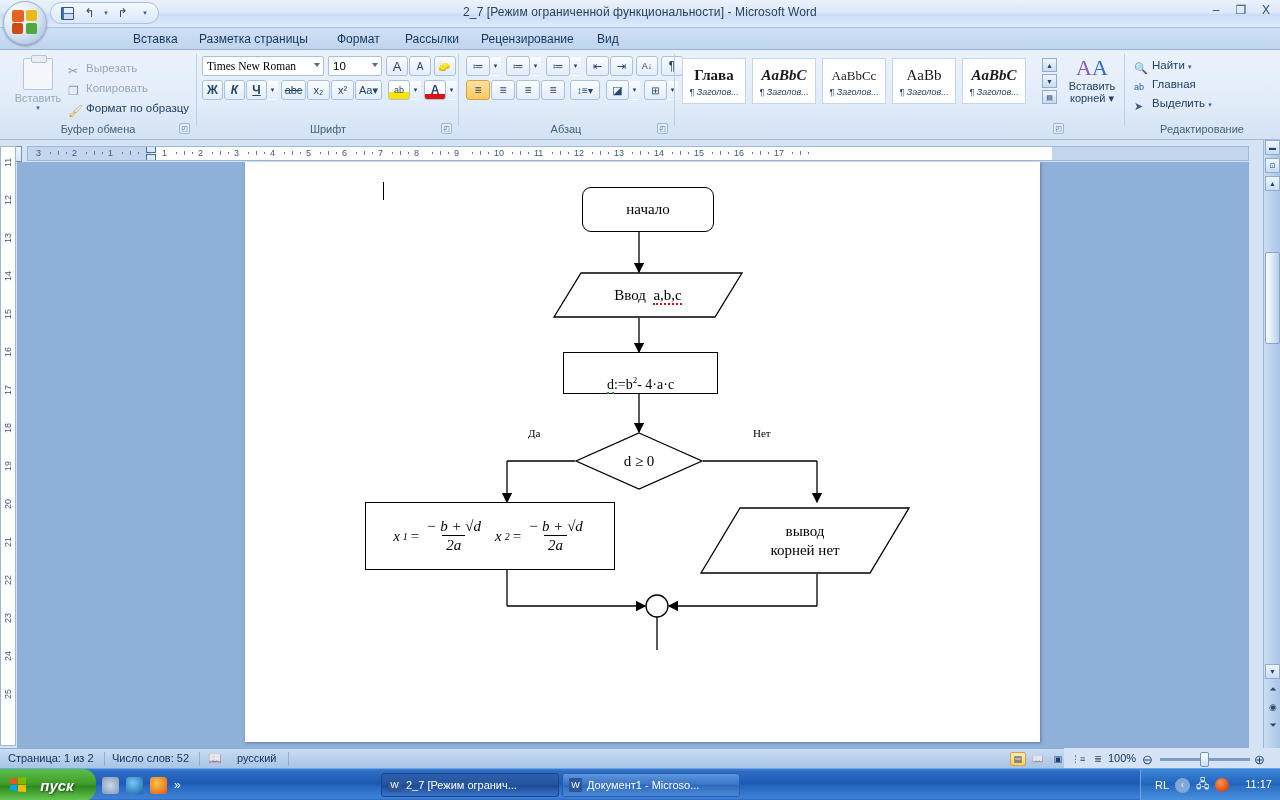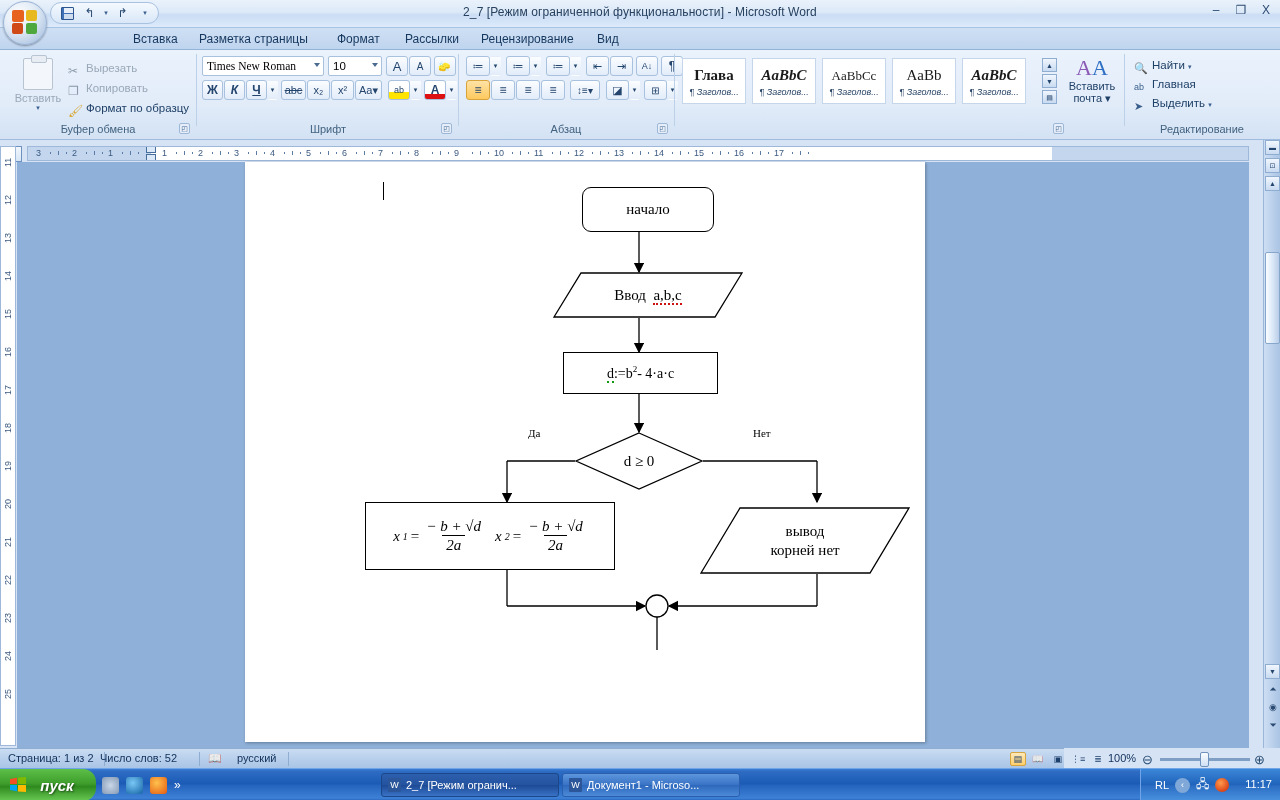--- a/index.html
+++ b/index.html
@@ -153,32 +153,32 @@
     border:1px solid #6d92bd;background:linear-gradient(to bottom,#f2f7fd,#d7e6f7);
     font-size:10px;color:#204060;text-align:center;line-height:14px;font-weight:bold;
   }
 
   
   .docarea{
     position:absolute; left:17px; top:162px; width:1232px; height:586px;
     background:#8fb0d8;
   }
   .page{
-    position:absolute; left:228px; top:0px; width:680px; height:580px;
+    position:absolute; left:228px; top:0px; width:795px; height:580px;
     background:#fff; box-shadow:1px 1px 3px rgba(0,0,0,.3);
   }
   .caret{position:absolute;left:138px;top:20px;width:1px;height:18px;background:#000;}
 
   
   .fc{position:absolute;left:0;top:0;width:795px;height:580px;}
   .node{position:absolute;background:#fff;border:1px solid #000;
         display:flex;align-items:center;justify-content:center;text-align:center;
         font-family:"Liberation Serif", serif; color:#000;}
   .term{border-radius:9px;font-size:15px;}
-  .proc{font-size:14px;}
+  .proc{font-size:14px;align-items:flex-end;}
   .para{position:absolute;font-family:"Liberation Serif", serif;color:#000;
         display:flex;align-items:center;justify-content:center;text-align:center;font-size:15px;}
   .lbl{position:absolute;font-family:"Liberation Serif", serif;font-size:11px;color:#000;}
   .squig{border-bottom:2px dotted #cc1111; padding-bottom:0px;}
   .squig-g{border-bottom:2px dotted #119911;}
 
   
   .fbox{
     position:absolute;border:1px solid #000;background:#fff;
     display:flex;align-items:center;justify-content:center;gap:10px;
@@ -471,21 +471,21 @@
         </div>
       </div>
       <div style="position:absolute;left:364px;top:6px;width:13px;height:46px;display:flex;flex-direction:column;justify-content:space-between">
         <div class="sb-btn" style="position:relative;left:0;height:14px">▲</div>
         <div class="sb-btn" style="position:relative;left:0;height:14px">▼</div>
         <div class="sb-btn" style="position:relative;left:0;height:14px">▤</div>
       </div>
       <div style="position:absolute;left:386px;top:4px;width:56px;text-align:center;color:#1e3f66">
         <div style="font-size:22px;color:#8a5ab5;line-height:24px;font-family:'Liberation Serif',serif">A<span style="color:#2e6fc4">A</span></div>
         <div style="font-size:11px">Вставить</div>
-        <div style="font-size:11px">почта ▾</div>
+        <div style="font-size:11px">корней ▾</div>
       </div>
       <div class="dialog-launcher" style="right:58px">◰</div>
     </div>
     <div class="grp-sep" style="left:1124px"></div>
 
     <div class="grp" style="left:1128px;width:148px">
       <div class="clip-item enabled" style="left:4px;top:3px">
         <span class="clip-ico" style="color:#3a5f8c;font-size:11px">🔍</span>
         <span>Найти</span>
         <span class="tiny-arrow"> ▾</span>
@@ -714,21 +714,21 @@
     <div class="vthumb"></div>
     <div class="sb-btn" style="top:524px">▼</div>
     <div class="browse-btn" style="top:544px">⏶</div>
     <div class="browse-btn" style="top:562px">◉</div>
     <div class="browse-btn" style="top:580px">⏷</div>
   </div>
 
   <div class="statusbar">
     <div class="sb-item" style="left:8px">Страница: 1 из 2</div>
     <div class="sb-div" style="left:104px"></div>
-    <div class="sb-item" style="left:100px">Число слов: 52</div>
+    <div class="sb-item" style="left:112px">Число слов: 52</div>
     <div class="sb-div" style="left:199px"></div>
     <div class="sb-item" style="left:208px;color:#2a5ca0;font-size:11px">📖</div>
     <div class="sb-item" style="left:237px">русский</div>
     <div class="sb-div" style="left:288px"></div>
 
     <div class="viewbtn on" style="left:1010px">▤</div>
     <div class="viewbtn" style="left:1030px">📖</div>
     <div class="viewbtn" style="left:1050px">▣</div>
     <div class="viewbtn" style="left:1070px">⋮≡</div>
     <div class="viewbtn" style="left:1090px">≣</div>

